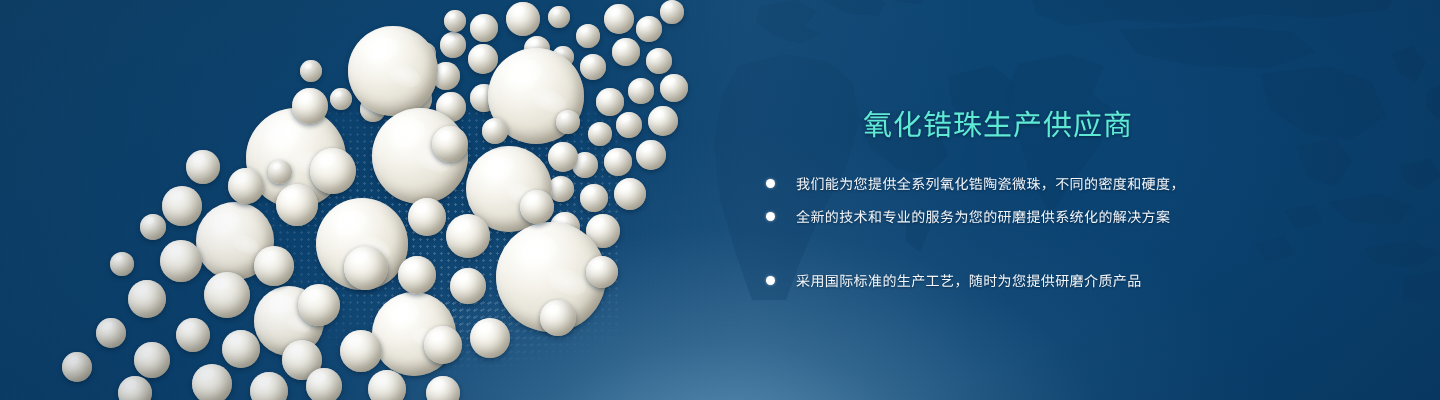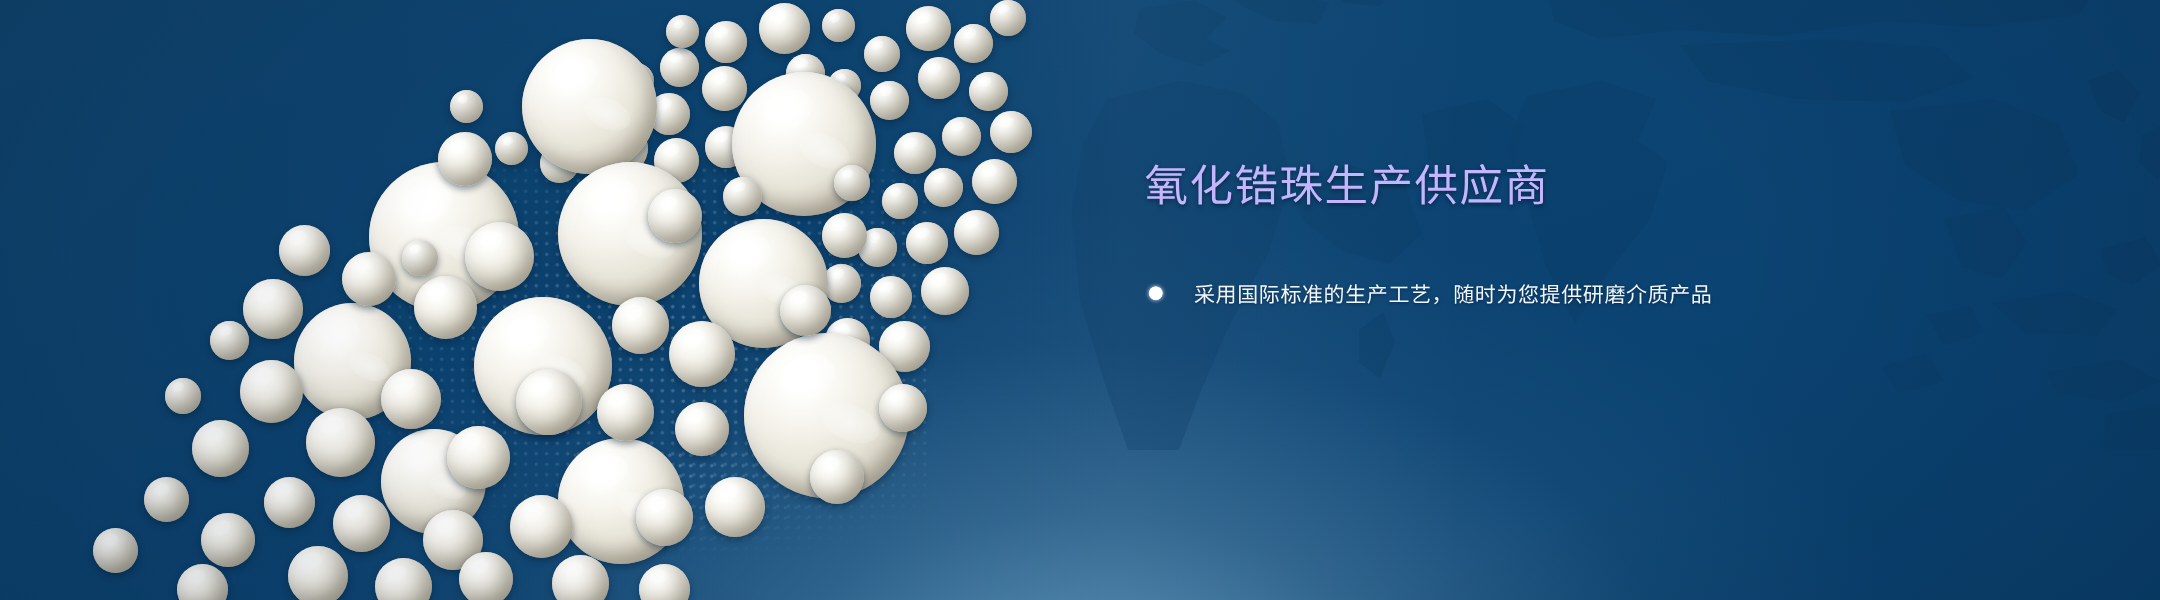--- a/index.html
+++ b/index.html
@@ -144,23 +144,24 @@
     left: 763px;
     top: 108px;
     width: 470px;
   }
   .title {
     margin: 0;
     font-size: 29px;
     font-weight: 400;
     letter-spacing: 1px;
     line-height: 1.2;
-    color: #c4b5fd;
+    color: #5eead4;
     text-shadow: 0 1px 3px rgba(0,25,50,0.65);
     white-space: nowrap;
+    text-align: center;
   }
   .bullets {
     list-style: none;
     margin: 30px 0 0 3px;
     padding: 0;
   }
   .bullet {
     position: relative;
     padding-left: 30px;
     margin-bottom: 11px;
@@ -334,22 +335,27 @@
   <div class="bg-vignette"></div>
 
   <div class="content">
 
     <h1 class="title">氧化锆珠生产供应商</h1>
 
     <ul class="bullets">
 
       <li class="bullet">
         <span class="dot"></span>
+        <span class="bullet-line">我们能为您提供全系列氧化锆陶瓷微珠，不同的密度和硬度，</span>
       </li>
 
+      <li class="bullet">
+        <span class="dot"></span>
+        <span class="bullet-line">全新的技术和专业的服务为您的研磨提供系统化的解决方案</span>
+      </li>
 
       <li class="bullet">
         <span class="dot"></span>
         <span class="bullet-line">采用国际标准的生产工艺，随时为您提供研磨介质产品</span>
       </li>
 
     </ul>
   </div>
 
 </div>

